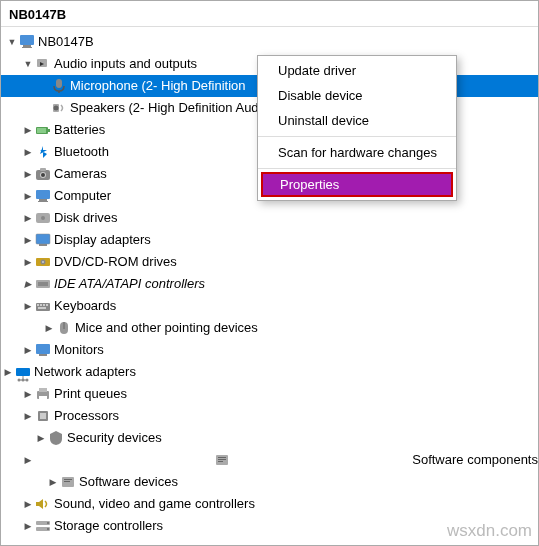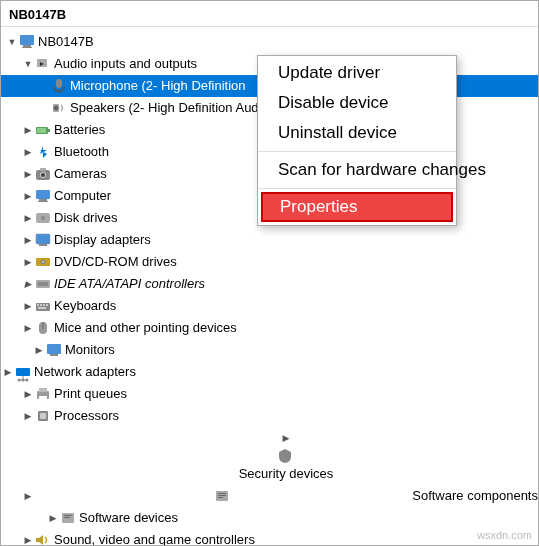--- a/index.html
+++ b/index.html
@@ -78,46 +78,46 @@
       box-shadow: 3px 3px 8px rgba(0,0,0,0.25);
       z-index: 100;
       top: 28px;
       left: 256px;
       width: 200px;
       padding: 2px 0;
     }
 
     .context-menu-item {
       padding: 5px 20px;
-      font-size: 17px;
+      font-size: 13px;
       color: #000;
       cursor: pointer;
       white-space: nowrap;
     }
 
     .context-menu-item.highlighted {
-      background: #ef4444;
+      background: #a21caf;
       color: #fff;
       border: 2px solid #c00;
       margin: 1px 3px;
       padding: 3px 17px;
       font-weight: 500;
     }
 
     .context-menu-separator {
       height: 1px;
       background: #ddd;
       margin: 3px 0;
     }
 
     .watermark {
       position: absolute;
       bottom: 4px;
       right: 6px;
-      font-size: 11px;
+      font-size: 17px;
       color: #bbb;
     }
 
   </style>
 </head>
 <body>
 
 <div class="window">
   <div class="title-bar">
     <span>NB0147B</span>
@@ -258,31 +258,31 @@
             <rect x="1" y="5" width="14" height="8" rx="1" fill="#888"></rect>
             <rect x="2" y="6" width="2" height="2" fill="#ccc"></rect>
             <rect x="5" y="6" width="2" height="2" fill="#ccc"></rect>
             <rect x="8" y="6" width="2" height="2" fill="#ccc"></rect>
             <rect x="11" y="6" width="2" height="2" fill="#ccc"></rect>
             <rect x="3" y="9" width="8" height="2" fill="#ccc"></rect>
           </svg>
         </span>
         <span class="item-label">Keyboards</span>
       </div>
-      <div class="tree-item" style="padding-left: 20px;">
+      <div class="tree-item" style="padding-left: 20px; margin-left: 21px;">
         <span class="arrow collapsed"></span>
         <span style="display: inline-flex; margin-right: 3px; vertical-align: middle;">
           <svg viewBox="0 0 16 16" width="16" height="16">
             <rect x="4" y="2" width="8" height="12" rx="4" fill="#999"></rect>
             <line x1="8" y1="2" x2="8" y2="9" stroke="#666" stroke-width="1"></line>
           </svg>
         </span>
         <span class="item-label">Mice and other pointing devices</span>
       </div>
-      <div class="tree-item" style="padding-left: 31px; align-items: center;">
+      <div class="tree-item" style="padding-left: 20px; align-items: center;">
         <span class="arrow collapsed"></span>
         <span style="display: inline-flex; margin-right: 3px; vertical-align: middle;">
           <svg viewBox="0 0 16 16" width="16" height="16">
             <rect x="1" y="2" width="14" height="10" rx="1" fill="#4a90d9"></rect>
             <rect x="4" y="12" width="8" height="2" fill="#888"></rect>
           </svg>
         </span>
         <span class="item-label">Monitors</span>
       </div>
       <div class="tree-item" style=" align-items: flex-end;">
@@ -314,21 +314,21 @@
       <div class="tree-item" style="padding-left: 20px;">
         <span class="arrow collapsed"></span>
         <span style="display: inline-flex; margin-right: 3px; vertical-align: middle;">
           <svg viewBox="0 0 16 16" width="16" height="16">
             <rect x="3" y="3" width="10" height="10" rx="1" fill="#888"></rect>
             <rect x="5" y="5" width="6" height="6" fill="#ccc"></rect>
           </svg>
         </span>
         <span class="item-label">Processors</span>
       </div>
-      <div class="tree-item" style="padding-left: 33px; flex-direction: column;">
+      <div class="tree-item" style="padding-left: 33px;">
         <span class="arrow collapsed"></span>
         <span style="display: inline-flex; margin-right: 3px; vertical-align: middle;">
           <svg viewBox="0 0 16 16" width="16" height="16">
             <path d="M8 1 L14 4 L14 9 Q14 14 8 15 Q2 14 2 9 L2 4 Z" fill="#888"></path>
           </svg>
         </span>
         <span class="item-label">Security devices</span>
       </div>
       <div class="tree-item" style="padding-left: 20px; justify-content: space-between;">
         <span class="arrow collapsed"></span>

